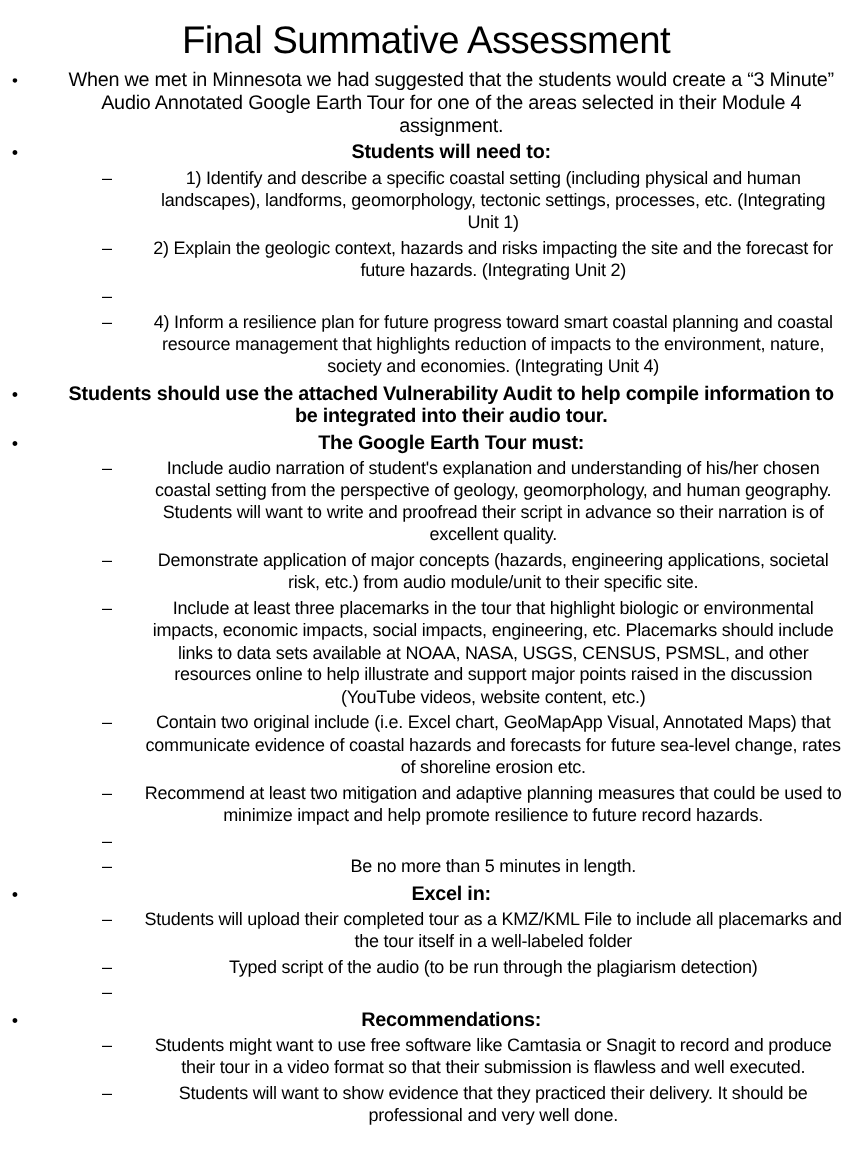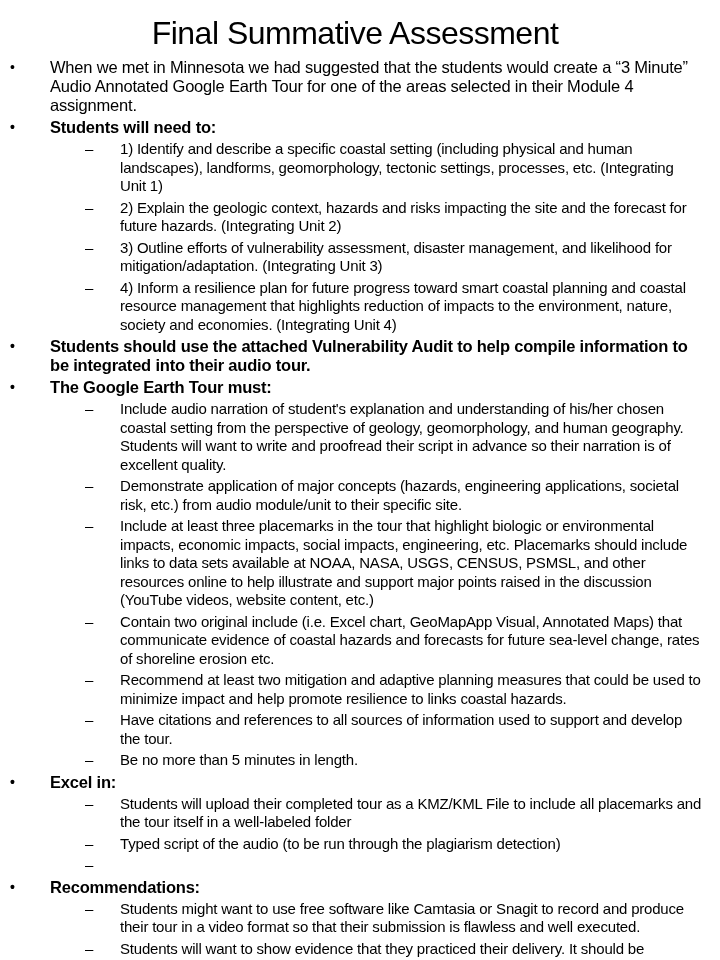--- a/index.html
+++ b/index.html
@@ -53,20 +53,21 @@
     font-size: 15px;
     line-height: 18.5px;
     letter-spacing: -0.2px;
   }
   .row.lvl2 .marker {
     flex: 0 0 35px;
     line-height: 18.5px;
   }
   .row .text {
     flex: 1 1 auto;
+    text-align: center;
   }
   .row.bold {
     font-weight: 700;
   }
   .italic {
   }
 </style>
 </head>
 <body>
 
@@ -84,21 +85,20 @@
       <div class="row lvl2">
         <span class="marker">–</span>
         <div class="text"><span>1) Identify and describe a specific coastal setting (including physical and human landscapes), landforms, geomorphology, tectonic settings, processes, etc. (Integrating Unit 1)</span></div>
       </div>
       <div class="row lvl2">
         <span class="marker">–</span>
         <div class="text"><span>2) Explain the geologic context, hazards and risks impacting the site and the forecast for future hazards. (Integrating Unit 2)</span></div>
       </div>
       <div class="row lvl2">
         <span class="marker">–</span>
-        <div class="text"><span>3) Outline efforts of vulnerability assessment, disaster management, and likelihood for mitigation/adaptation. (Integrating Unit 3)</span></div>
       </div>
       <div class="row lvl2">
         <span class="marker">–</span>
         <div class="text"><span>4) Inform a resilience plan for future progress toward smart coastal planning and coastal resource management that highlights reduction of impacts to the environment, nature, society and economies. (Integrating Unit 4)</span></div>
       </div>
       <div class="row lvl1 bold">
         <span class="marker">•</span>
         <div class="text"><span>Students should use the attached Vulnerability Audit to help compile information to be integrated into their audio tour.</span></div>
       </div>
       <div class="row lvl1 bold">
@@ -116,25 +116,24 @@
       <div class="row lvl2">
         <span class="marker">–</span>
         <div class="text"><span>Include at least three placemarks in the tour that highlight biologic or environmental impacts, economic impacts, social impacts, engineering, etc. Placemarks should include links to data sets available at NOAA, NASA, USGS, CENSUS, PSMSL, and other resources online to help illustrate and support major points raised in the discussion (YouTube videos, website content, etc.)</span></div>
       </div>
       <div class="row lvl2">
         <span class="marker">–</span>
         <div class="text"><span>Contain two original include (i.e. Excel chart, GeoMapApp Visual, Annotated Maps) that communicate evidence of coastal hazards and forecasts for future sea-level change, rates of shoreline erosion etc.</span></div>
       </div>
       <div class="row lvl2">
         <span class="marker">–</span>
-        <div class="text"><span>Recommend at least two mitigation and adaptive planning measures that could be used to minimize impact and help promote resilience to links coastal hazards.</span></div>
+        <div class="text"><span>Recommend at least two mitigation and adaptive planning measures that could be used to minimize impact and help promote resilience to future record hazards.</span></div>
       </div>
       <div class="row lvl2">
         <span class="marker">–</span>
-        <div class="text"><span>Have citations and references to all sources of information used to support and develop the tour.</span></div>
       </div>
       <div class="row lvl2">
         <span class="marker">–</span>
         <div class="text"><span>Be no more than 5 minutes in length.</span></div>
       </div>
       <div class="row lvl1 bold">
         <span class="marker">•</span>
         <div class="text"><span>Excel in:</span></div>
       </div>
       <div class="row lvl2">

